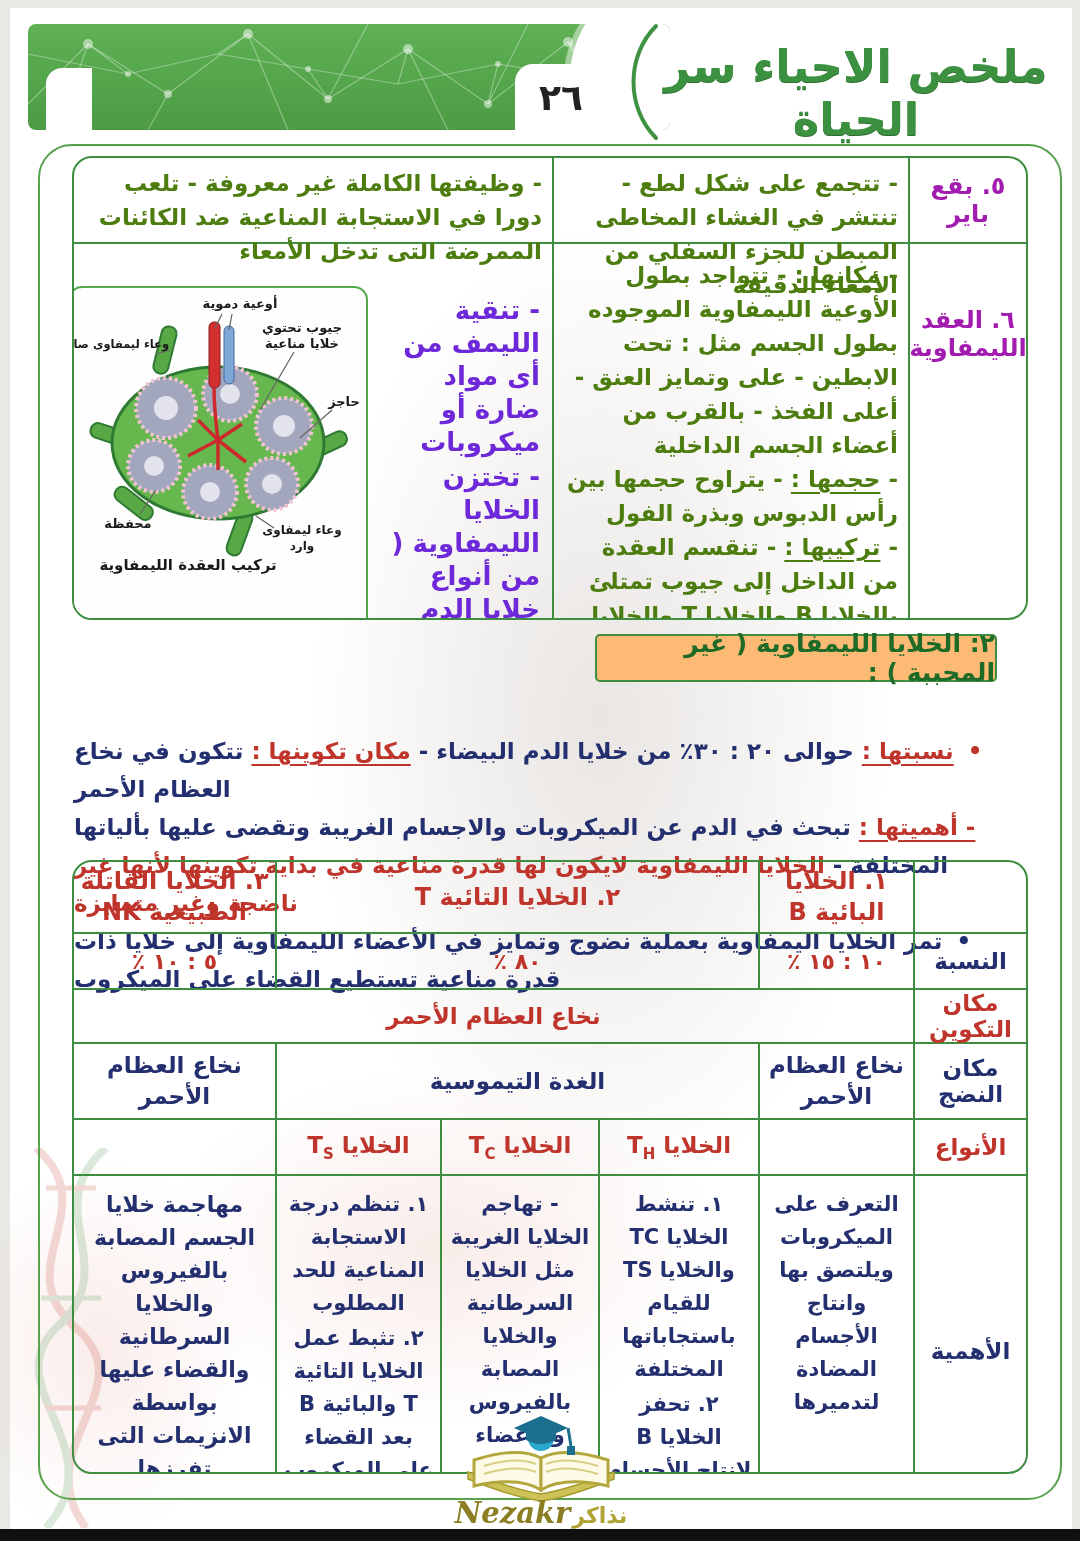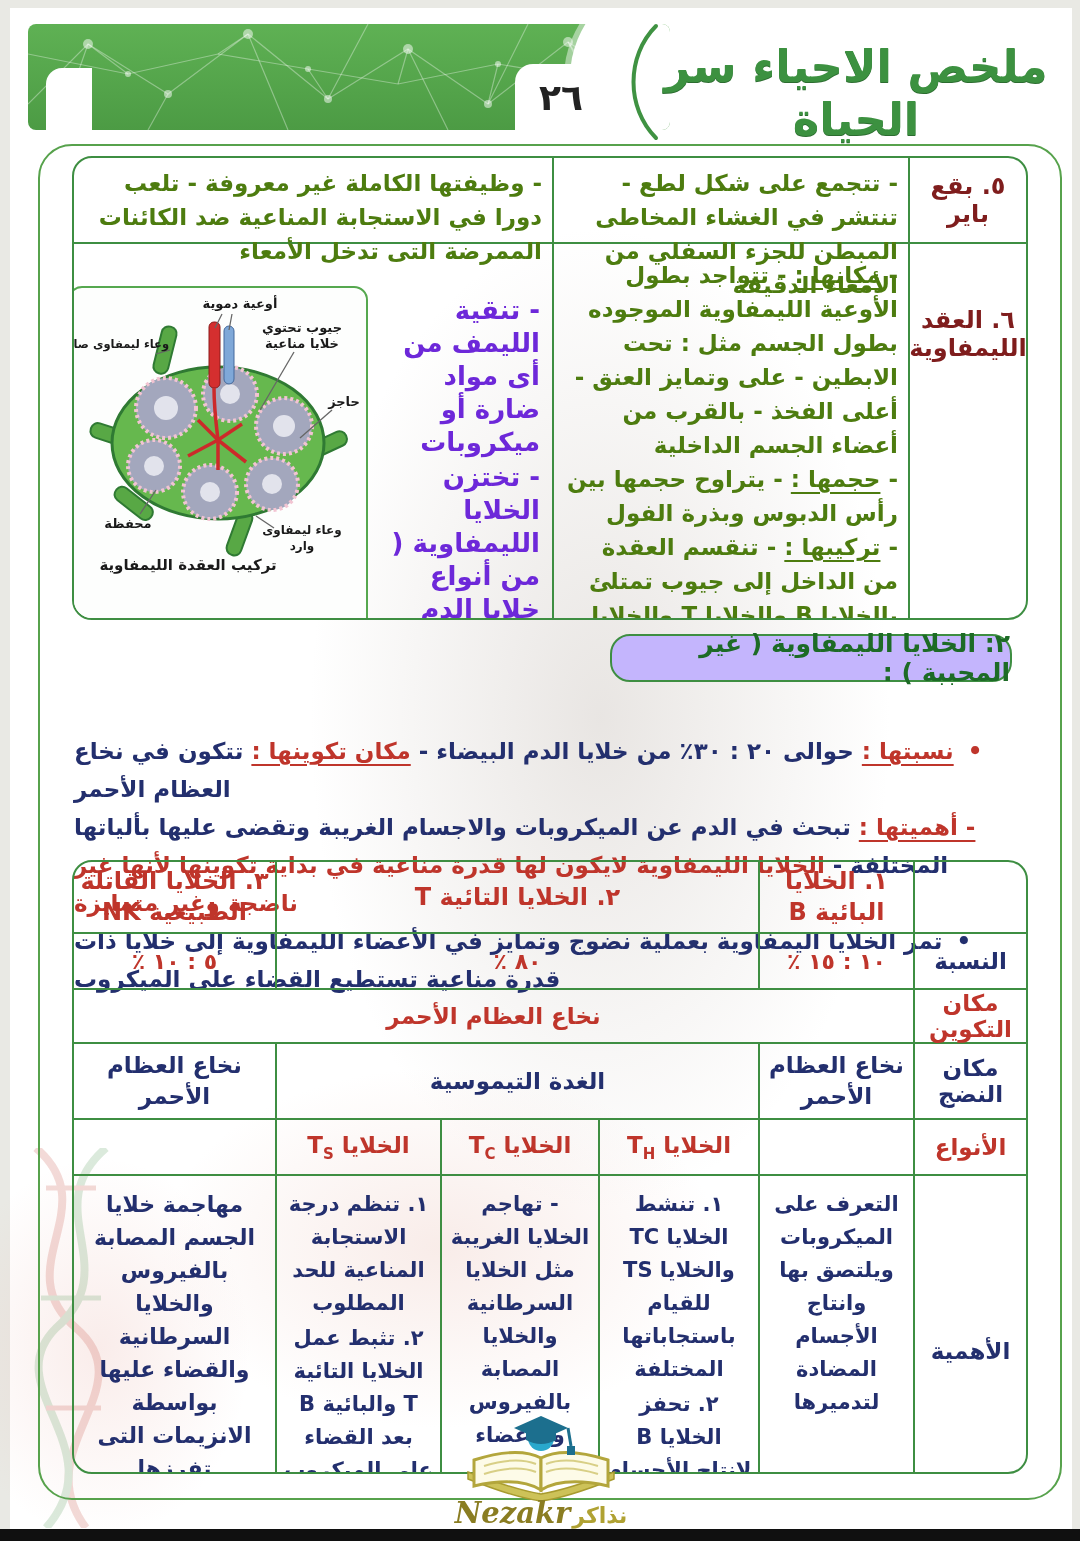--- a/index.html
+++ b/index.html
@@ -72,37 +72,37 @@
     border:2.5px solid #3e8e42; border-radius:20px;
     display:grid; direction:rtl;
     grid-template-columns:118px 356px 1fr;
     grid-template-rows:86px 1fr;
     overflow:hidden; background:transparent;
   }
   .b1cell { padding:8px 10px; font-weight:bold; direction:rtl; }
   .bl1 { border-left:2px solid #3e8e42; }
   .bb1 { border-bottom:2px solid #3e8e42; }
   .b1label { display:flex; align-items:center; justify-content:center; text-align:center;
-             font-size:24px; color:#7f1d1d; }
+             font-size:24px; color:#a21caf; }
   .b1label.toprow { align-items:flex-start; padding-top:62px; }
   .b1text { font-size:23px; line-height:34px; text-align:right; color:#4d7c0f; }
   .b1text p { margin:0; }
   .row6-left { display:flex; direction:rtl; padding:4px; }
   .row6-funcs { width:178px; padding:46px 8px 0 4px; font-size:26px; line-height:33px;
                 font-weight:bold; color:#6d28d9; text-align:right; }
   .row6-funcs p { margin-bottom:2px; }
   .diagram-box {
     width:300px; height:372px; margin-top:38px; margin-right:2px;
     border:2px solid #56a84f; border-radius:14px; background:#fdfefd; flex:none;
   }
 
   
   .sec2-pill {
-    position:absolute; right:60px; top:626px; width:402px; height:48px;
-    border:2.5px solid #3e8e42; border-radius:20px; background:#c4b5fd;
+    position:absolute; right:75px; top:626px; width:402px; height:48px;
+    border:2.5px solid #3e8e42; border-radius:5px; background:#fdba74;
     display:flex; align-items:center; justify-content:center;
     font-size:25px; font-weight:bold; direction:rtl;
   }
   .bullets {
     position:absolute; right:64px; left:64px; top:680px; height:168px;
     direction:rtl; font-weight:bold; font-size:23px; line-height:38px; text-align:left;margin-top:44px;
   }
   .bullets p { margin:0; }
   .bdot-red { color:#bf352b; margin-left:6px; }
   .bdot-navy { color:#232f6e; margin-left:6px; }

